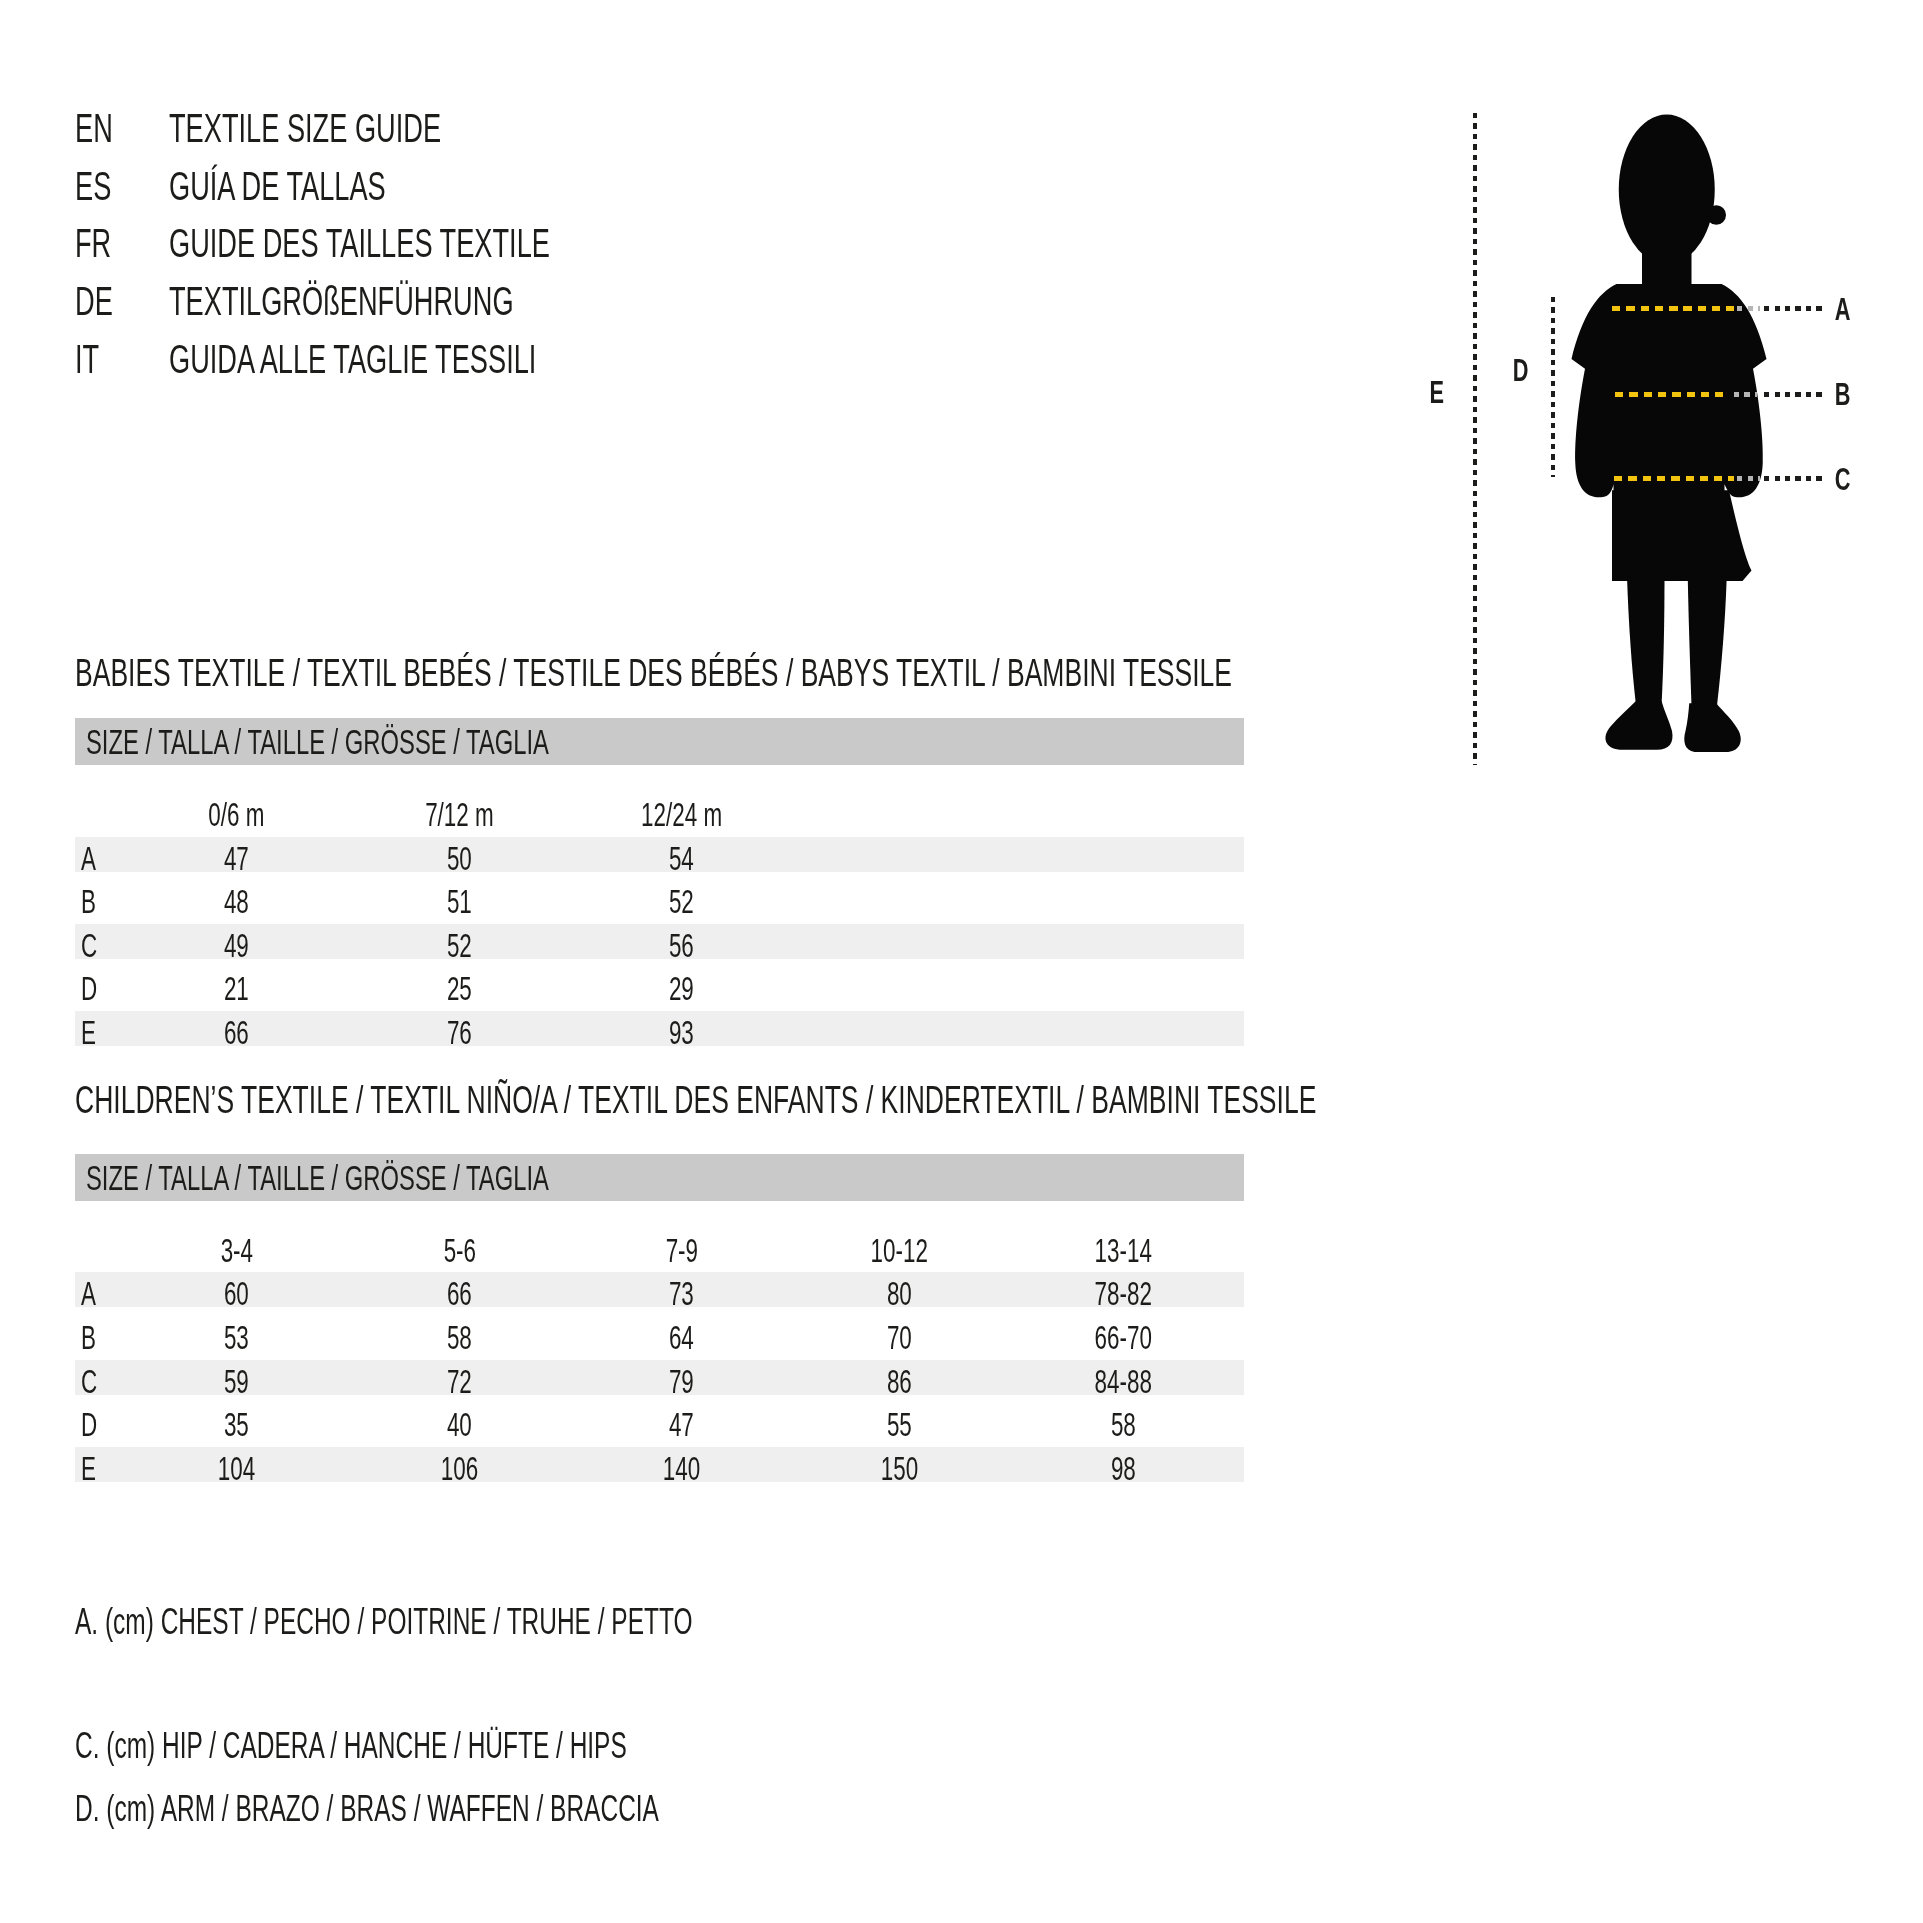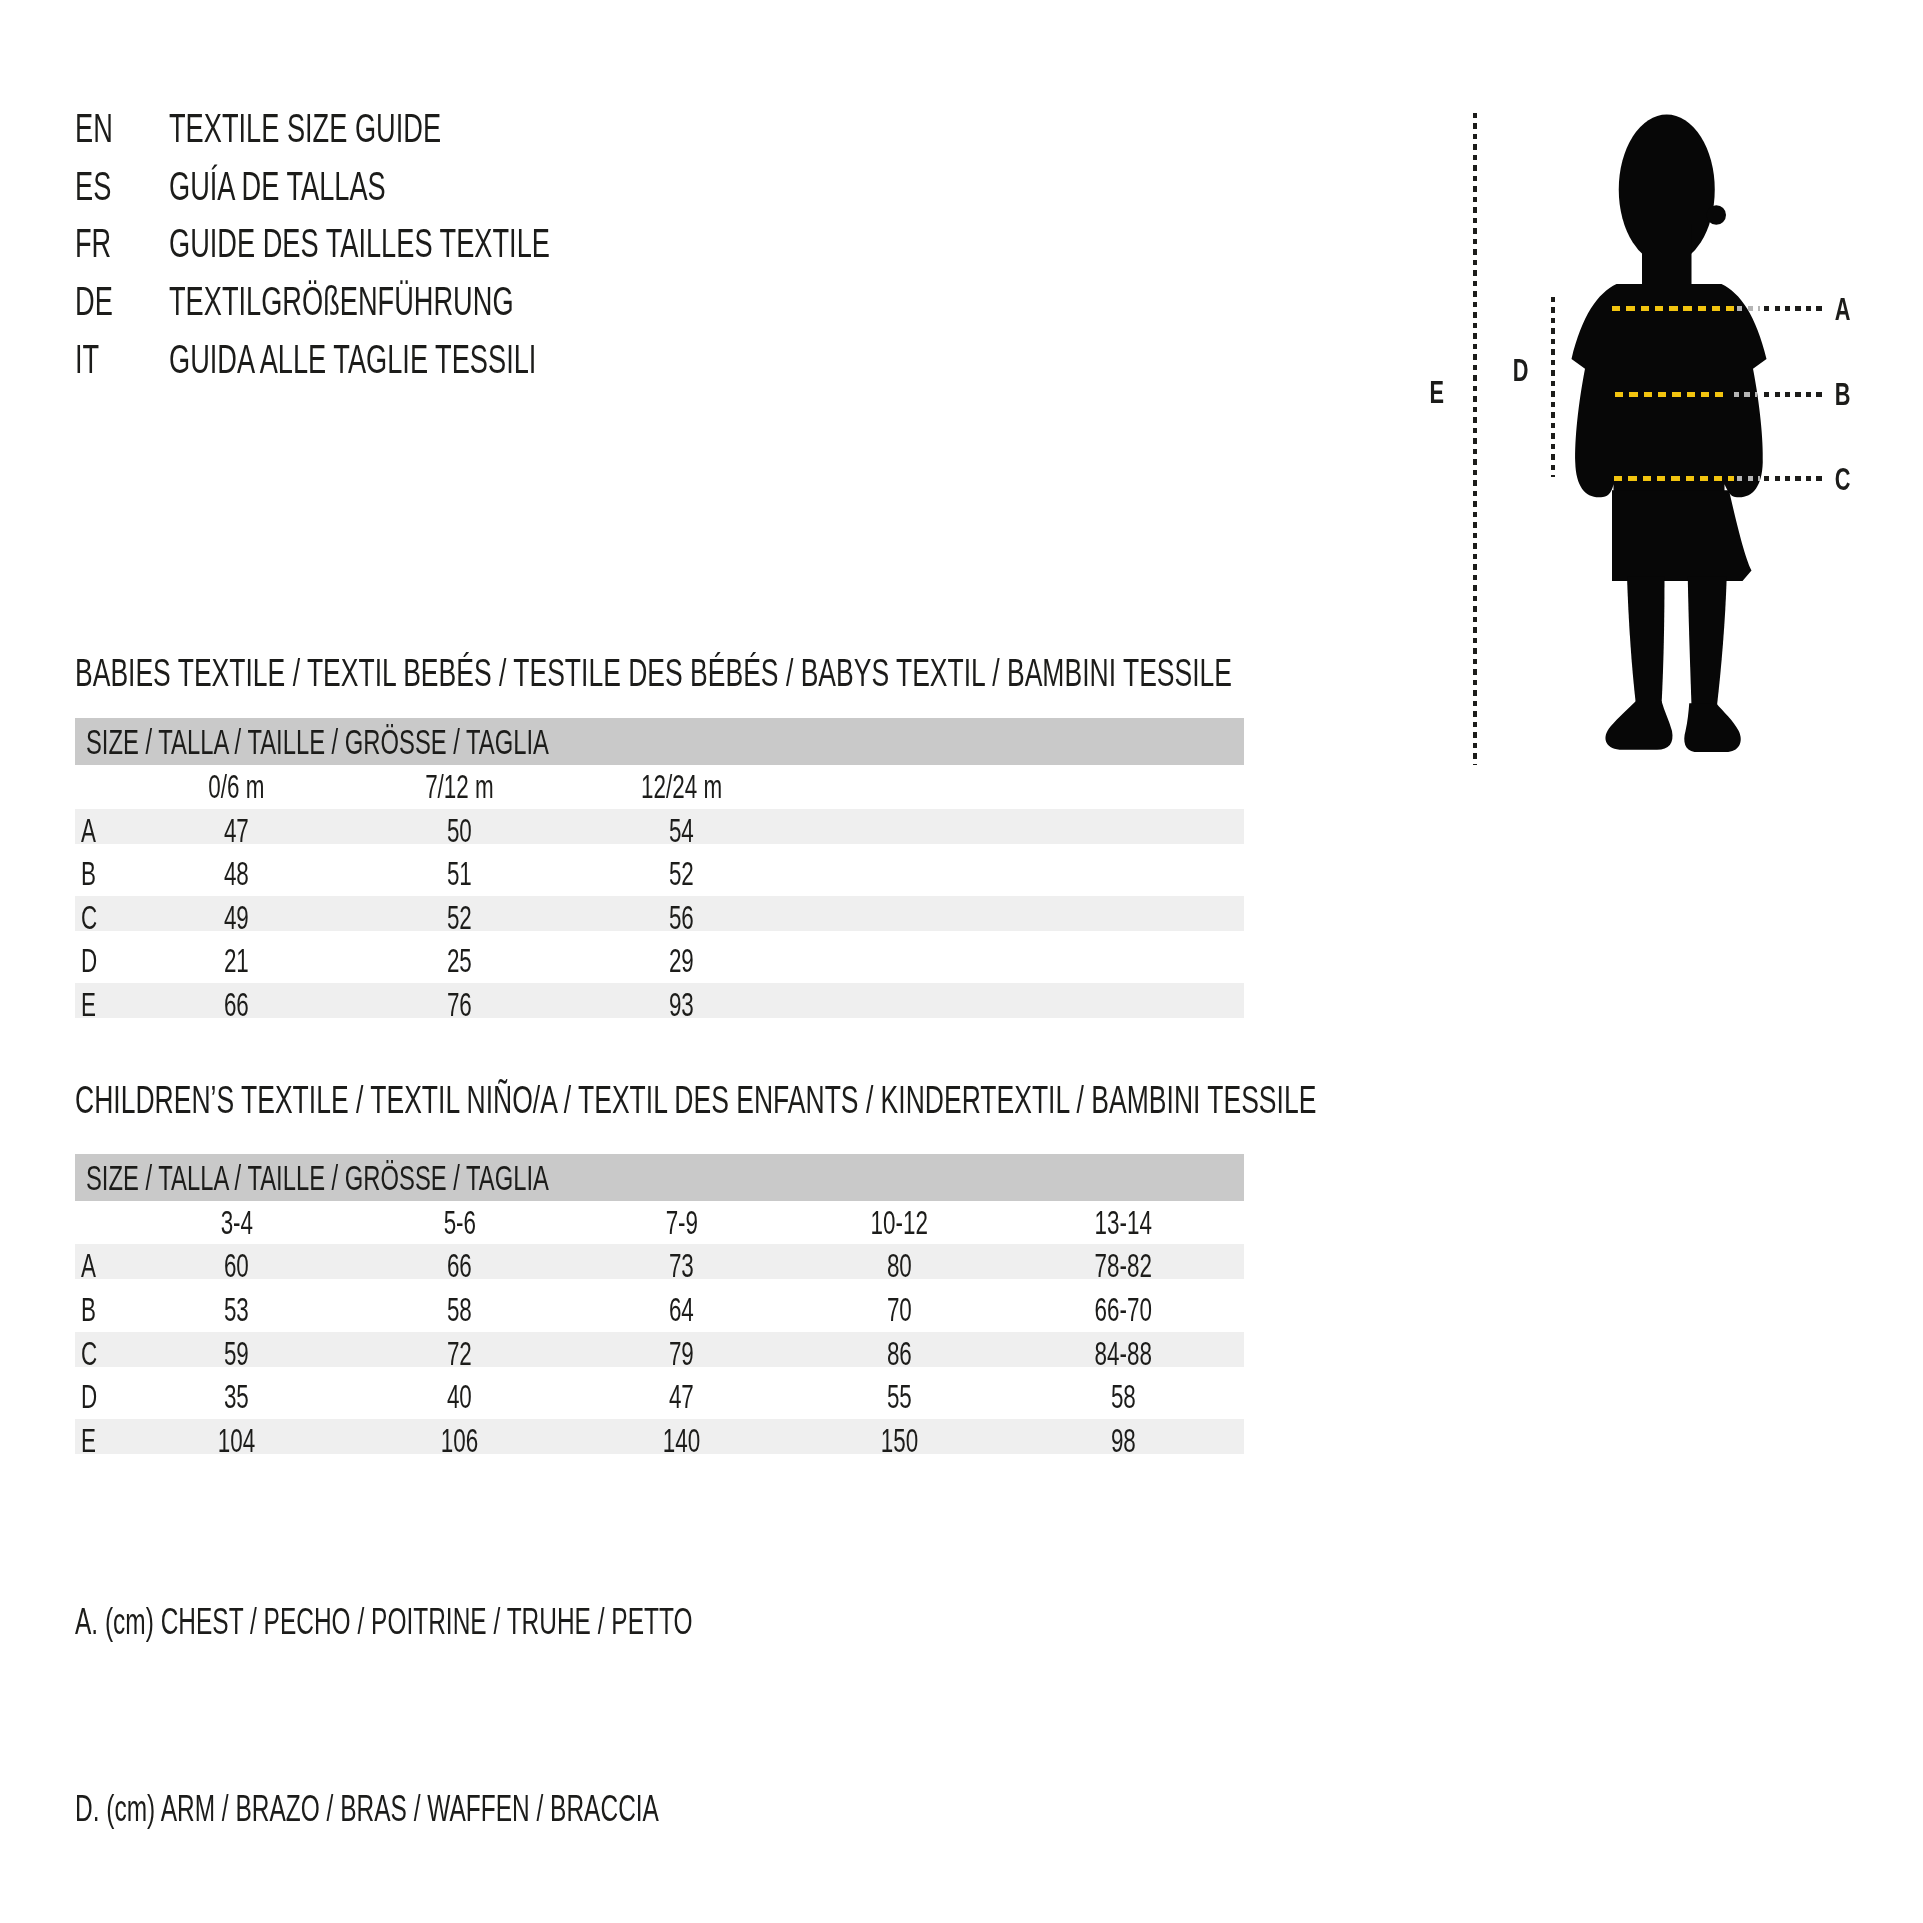--- a/index.html
+++ b/index.html
@@ -12,21 +12,21 @@
   .cond-c{display:inline-block;transform:scaleX(0.68);transform-origin:50% 50%;white-space:nowrap;}
   
   .lang-row{position:absolute;left:0;height:42px;line-height:42px;font-size:40px;}
   .lang-code{position:absolute;left:75px;text-decoration:underline;}
   .lang-label{position:absolute;left:169px;}
   
   .sec-title{position:absolute;left:75px;height:42px;line-height:42px;font-size:39px;}
   
   .band{position:absolute;left:75px;width:1169px;height:47px;line-height:47px;background:#c9c9c9;font-size:35px;}
   .band .cond{margin-left:10.5px;}
-  .trow{position:absolute;left:75px;width:1169px;height:35px;line-height:44px;font-size:33px;}
+  .trow{position:absolute;left:75px;width:1169px;height:35px;line-height:44px;font-size:33px;margin-top:28px;}
   .trow.stripe{background:#efefef;}
   .rl{position:absolute;left:6px;}
   .cell{position:absolute;width:165px;text-align:center;}
   .c1{left:79px}.c2{left:302px}.c3{left:524px}.c4{left:742px}.c5{left:966px}
   
   .leg-row{position:absolute;left:75px;height:38px;line-height:38px;font-size:36px;}
   
   .vdot{position:absolute;width:3.8px;background-image:repeating-linear-gradient(to bottom,#1c1c1a 0 5.3px,transparent 5.3px 10.5px);}
   .hdash-y{position:absolute;height:4.5px;background-image:repeating-linear-gradient(to right,#f2c40f 0 8.3px,transparent 8.3px 14.3px);}
   .hdash-f{position:absolute;height:4.5px;background-image:repeating-linear-gradient(to right,#b5b5b5 0 5.3px,transparent 5.3px 10.5px);}
@@ -204,15 +204,16 @@
   <span class="rl"><span class="cond">E</span></span>
   <span class="cell c1"><span class="cond-c">104</span></span>
   <span class="cell c2"><span class="cond-c">106</span></span>
   <span class="cell c3"><span class="cond-c">140</span></span>
   <span class="cell c4"><span class="cond-c">150</span></span>
   <span class="cell c5"><span class="cond-c">98</span></span>
 </div>
 
 <div class="abs" style="left:0;top:1525px;width:1052px;height:391px;">
   <div class="leg-row" style="top:78px;"><span class="cond">A. (cm) CHEST / PECHO / POITRINE / TRUHE / PETTO</span></div>
+  <div class="leg-row" style="top:202px;"><span class="cond">C. (cm) HIP / CADERA / HANCHE / HÜFTE / HIPS</span></div>
   <div class="leg-row" style="top:265px;"><span class="cond">D. (cm) ARM / BRAZO / BRAS / WAFFEN / BRACCIA</span></div>
 </div>
 
 
 </body></html>

